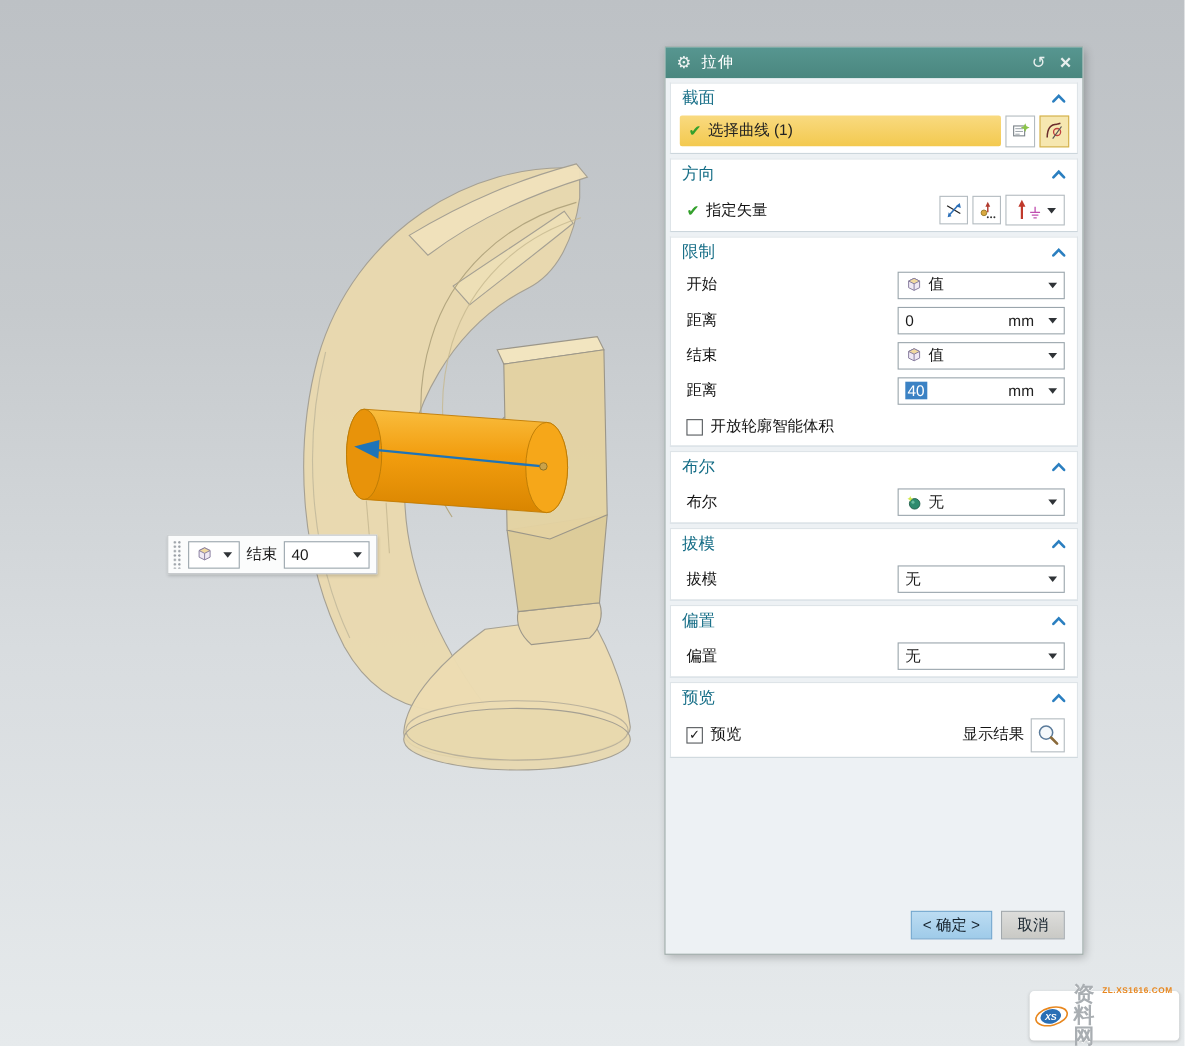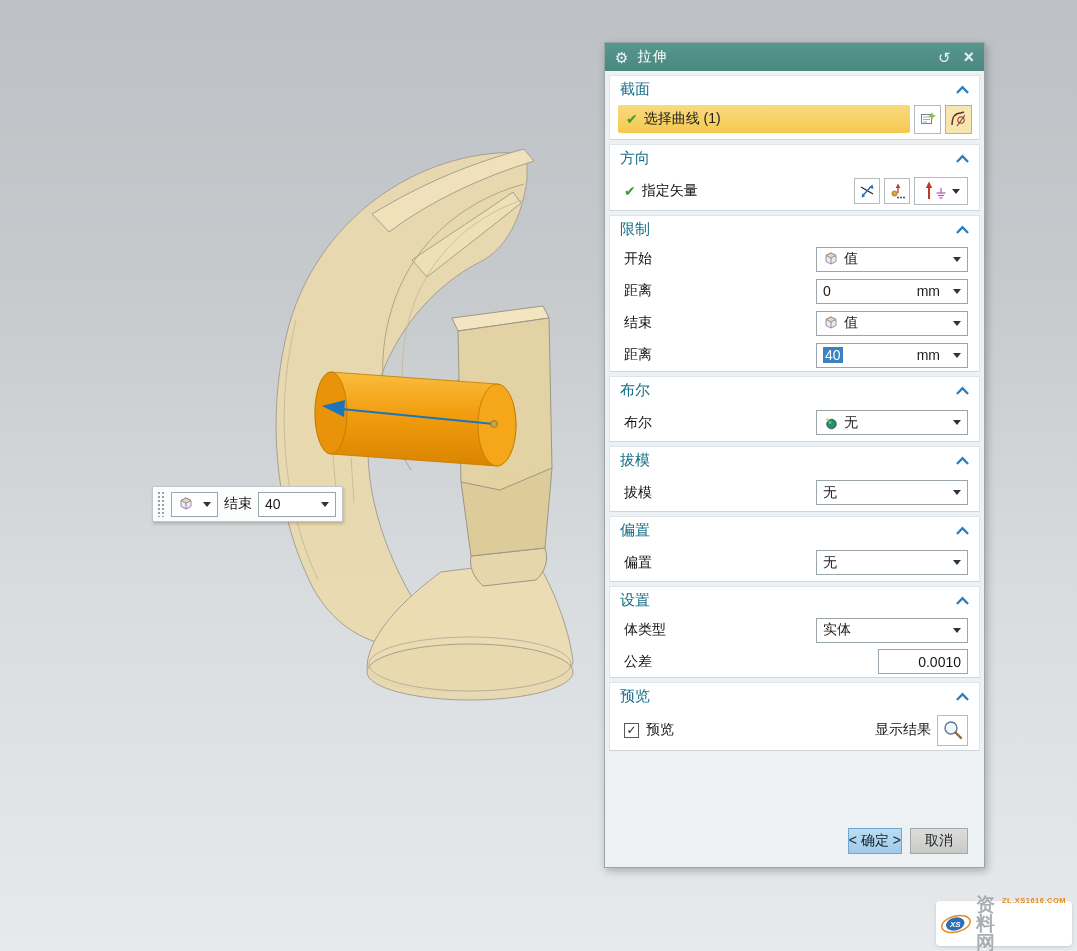--- a/index.html
+++ b/index.html
@@ -119,21 +119,21 @@
   }
   .magbtn { width:31px; height:31px; margin-left:6px; }
   .showres { margin-left:auto; font-size:14px; }
 
   .footer {
     margin-top:auto; flex:none; height:40px; display:flex; align-items:center;
     justify-content:flex-end; gap:8px; padding:0 12px;
   }
   .okbtn,.cancelbtn {
     font-family:inherit; font-size:14px; color:#15222c;
-    height:26px; padding:0 0; cursor:default;
+    height:26px; padding:0 10px; cursor:default;
   }
   .okbtn  { background:linear-gradient(180deg,#bcdcf2,#9fcbe9); border:1px solid #70a6cf; }
   .cancelbtn { background:linear-gradient(180deg,#dddddb,#c9c9c5); border:1px solid #a2a8ac; padding:0 14px; }
 
   
   .watermark {
     position:absolute; right:5px; bottom:5px; width:136px; height:45px;
     background:#ffffff; border-radius:4px; box-shadow:0 1px 3px rgba(0,0,0,.15);
     display:flex; align-items:center; gap:4px; padding:2px 6px 2px 4px;
   }
@@ -330,20 +330,24 @@
           </div>
         </div>
         <div class="grow">
           <span>距离</span>
           <div class="combo wcombo ctrl">
             <span class="sel">40</span>
             <span class="unit">mm</span>
             <span class="caret" style="margin-left:6px;"></span>
           </div>
         </div>
+        <div class="grow" style="height:34px;">
+          <span class="cbox"></span>
+          <span>开放轮廓智能体积</span>
+        </div>
       </div>
 
       <div class="grp">
         <div class="ghead">
           <span class="gtitle">布尔</span>
           <svg class="chev" viewBox="0 0 12 8">
               <path d="M1.5 6.5 L6 1.8 L10.5 6.5"></path>
             </svg>
         </div>
         <div class="grow" style="height:37px;">
@@ -385,41 +389,20 @@
         </div>
         <div class="grow" style="height:37px;">
           <span>偏置</span>
           <div class="combo wcombo ctrl">
             <span class="cval">无</span>
             <span class="caret"></span>
           </div>
         </div>
       </div>
 
-      <div class="grp">
-        <div class="ghead">
-          <span class="gtitle">设置</span>
-          <svg class="chev" viewBox="0 0 12 8">
-              <path d="M1.5 6.5 L6 1.8 L10.5 6.5"></path>
-            </svg>
-        </div>
-        <div class="grow">
-          <span>体类型</span>
-          <div class="combo wcombo ctrl">
-            <span class="cval">实体</span>
-            <span class="caret"></span>
-          </div>
-        </div>
-        <div class="grow" style="height:31px;">
-          <span>公差</span>
-          <div class="numfield">
-            <span>0.0010</span>
-          </div>
-        </div>
-      </div>
 
       <div class="grp">
         <div class="ghead">
           <span class="gtitle">预览</span>
           <svg class="chev" viewBox="0 0 12 8">
               <path d="M1.5 6.5 L6 1.8 L10.5 6.5"></path>
             </svg>
         </div>
         <div class="grow" style="height:40px;">
           <span class="cbox">

